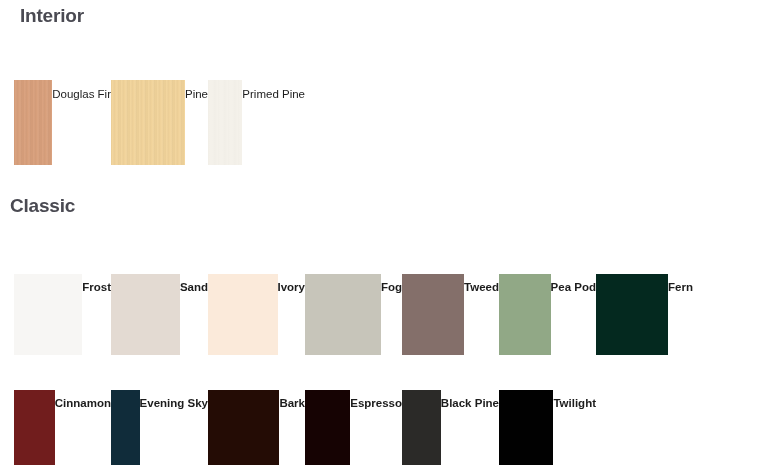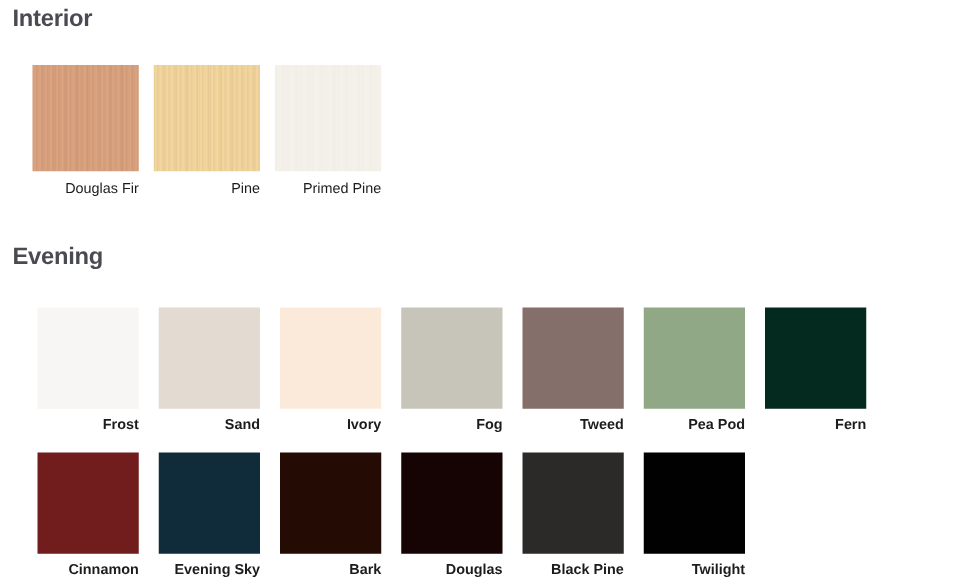--- a/index.html
+++ b/index.html
@@ -18,37 +18,38 @@
 
   .section-heading {
     font-size: 19px;
     font-weight: bold;
     color: #4a4a52;
     letter-spacing: -0.2px;
     margin: 0;
     padding: 0;
   }
 
-  #interior-heading { position: absolute; left: 10px; top: 5px; }
+  #interior-heading { position: absolute; left: 20px; top: 5px; }
   #exterior-heading { position: absolute; left: 10px; top: 195px; }
 
   .swatch-row {
     position: absolute;
     display: flex;
     left: 14px;
   }
 
   #interior-row { top: 52px; }
   #exterior-row-1 { top: 246px; }
   #exterior-row-2 { top: 362px; }
 
   .swatch-cell {
     display: flex;
-    flex-direction: column;
-    align-items: flex-end;
+    flex-direction: row;
+    align-items: flex-start;
+    margin-top: 28px;
   }
 
   .swatch-cell.interior { width: 97px; }
   .swatch-cell.exterior { width: 97px; }
 
   .chip {
     width: 85px;
     height: 85px;
     display: block;
   }
@@ -116,21 +117,21 @@
     <div class="swatch-cell interior">
       <div class="chip wood" style="background: rgb(242, 212, 155);"></div>
       <div class="chip-label">Pine</div>
     </div>
     <div class="swatch-cell interior">
       <div class="chip wood faint" style="background: rgb(244, 241, 234);"></div>
       <div class="chip-label">Primed Pine</div>
     </div>
   </div>
 
-<h2 class="section-heading" id="exterior-heading">Evening</h2>
+<h2 class="section-heading" id="exterior-heading">Classic</h2>
 
 <div class="swatch-row" id="exterior-row-1">
     <div class="swatch-cell exterior">
       <div class="chip" style="background: rgb(247, 246, 244);"></div>
       <div class="chip-label">Frost</div>
     </div>
     <div class="swatch-cell exterior">
       <div class="chip" style="background: rgb(227, 218, 210);"></div>
       <div class="chip-label">Sand</div>
     </div>
@@ -163,21 +164,21 @@
     <div class="swatch-cell exterior">
       <div class="chip" style="background: rgb(16, 44, 58);"></div>
       <div class="chip-label">Evening Sky</div>
     </div>
     <div class="swatch-cell exterior">
       <div class="chip" style="background: rgb(36, 12, 5);"></div>
       <div class="chip-label">Bark</div>
     </div>
     <div class="swatch-cell exterior">
       <div class="chip" style="background: rgb(22, 3, 3);"></div>
-      <div class="chip-label">Douglas</div>
+      <div class="chip-label">Espresso</div>
     </div>
     <div class="swatch-cell exterior">
       <div class="chip" style="background: rgb(43, 42, 40);"></div>
       <div class="chip-label">Black Pine</div>
     </div>
     <div class="swatch-cell exterior">
       <div class="chip" style="background: rgb(1, 1, 1);"></div>
       <div class="chip-label">Twilight</div>
     </div>
   </div>

